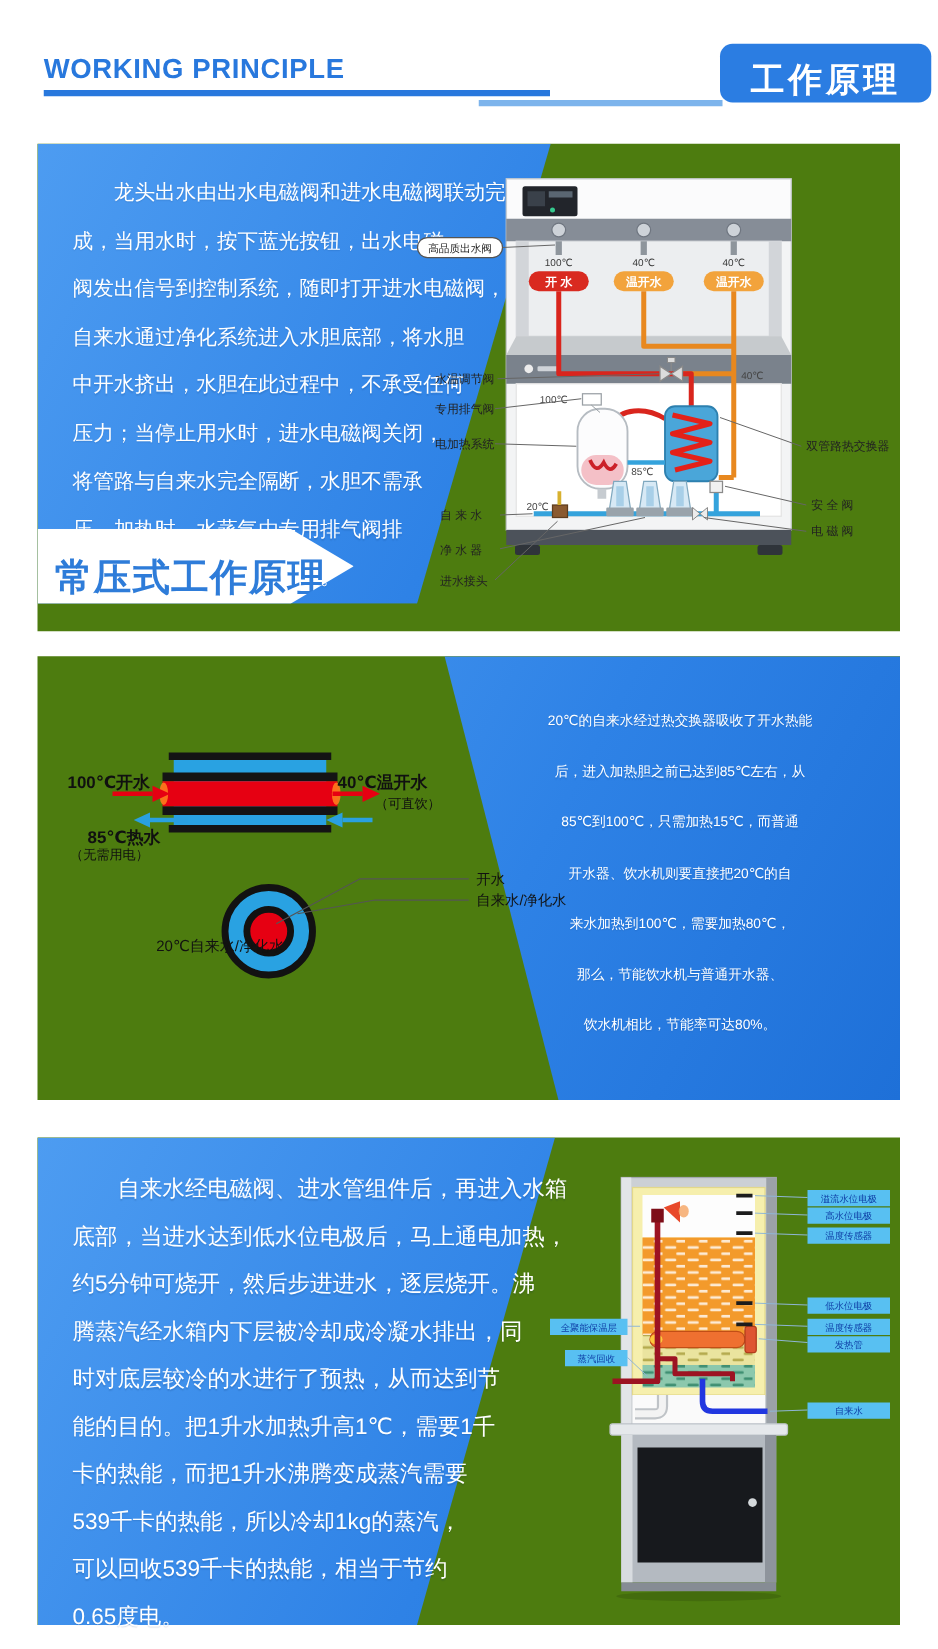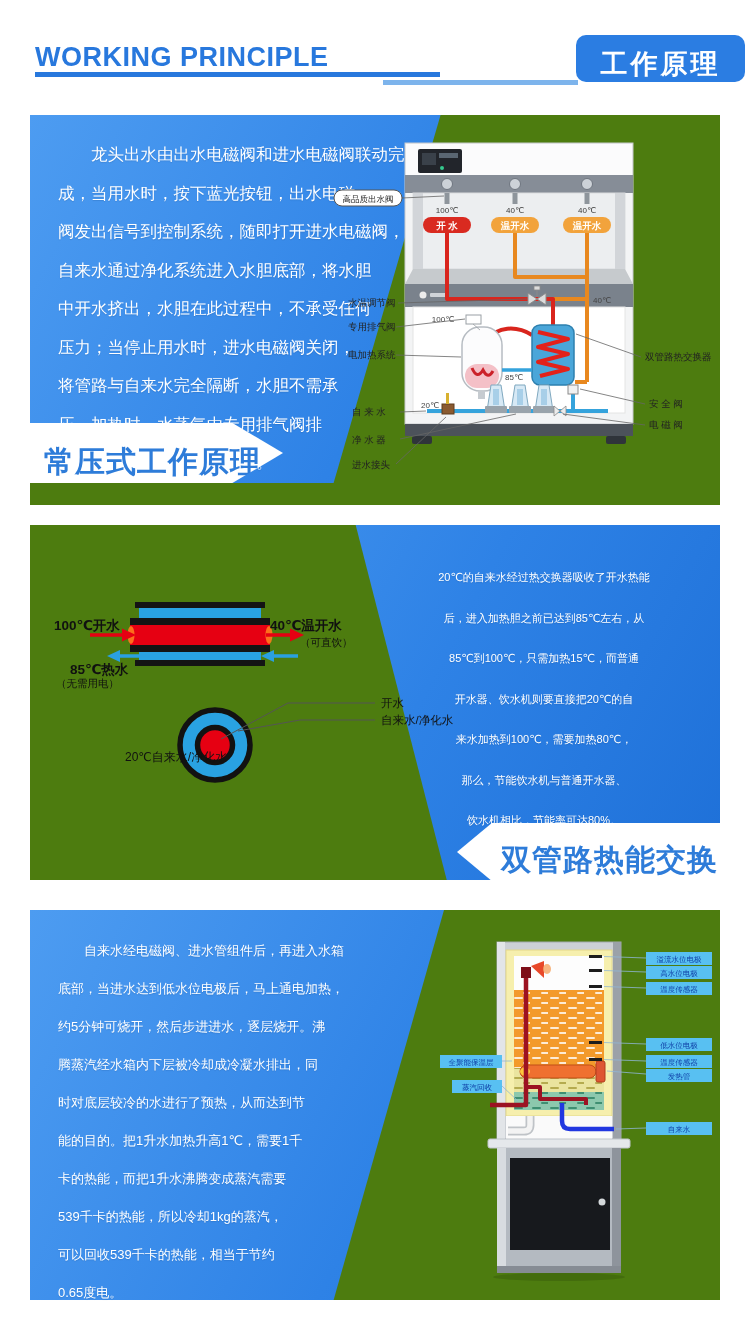--- a/index.html
+++ b/index.html
@@ -2,41 +2,41 @@
 <html><head>
 <meta charset="utf-8">
 <style>
   html,body{margin:0;padding:0}
   body{
     width:750px;height:1319px;position:relative;background:#fff;
     font-family:"Liberation Sans","DejaVu Sans",sans-serif;overflow:hidden;
   }
   .abs{position:absolute}
   
-  .hdr-en{left:35px;top:42px;font-size:27px;font-weight:bold;color:#2878dd;letter-spacing:.5px}
+  .hdr-en{left:35px;top:42px;font-size:22px;font-weight:bold;color:#2878dd;letter-spacing:.5px}
   .hdr-bar1{left:35px;top:72px;width:405px;height:5px;background:#2878dd}
   .hdr-bar2{left:383px;top:80px;width:195px;height:5px;background:#7db4ec}
   .hdr-box{left:576px;top:35px;width:169px;height:47px;background:#2b7de2;border-radius:10px;
     display:flex;align-items:flex-end;justify-content:center}
   .hdr-box span{color:#fff;font-size:27px;font-weight:bold;letter-spacing:3px}
   
   .panel{position:absolute;left:30px;width:690px;background:#4d7c0f;overflow:visible}
   #p1{top:115px;height:390px}
   #p2{top:525px;height:355px}
   #p3{top:910px;height:390px}
   .bluepoly{position:absolute;left:0;top:0;width:100%;
     background:linear-gradient(118deg,#4d9cf1 0%,#2e82e6 55%,#1e70d8 100%)}
   #p1 .bluepoly{height:368px;clip-path:polygon(0 0,59.5% 0,44% 100%,0 100%)}
   #p2 .bluepoly{height:100%;clip-path:polygon(47.2% 0,100% 0,100% 100%,60.4% 100%)}
   #p3 .bluepoly{height:100%;clip-path:polygon(0 0,60% 0,44% 100%,0 100%)}
   .body-text{position:absolute;color:#fff;white-space:pre-line;font-weight:500;
     text-shadow:0 1px 1px rgba(0,40,90,.15)}
   #t1{left:28px;top:20px;font-size:16.5px;line-height:38.5px;width:370px}
   #t2{left:346px;top:32px;width:336px;font-size:11px;line-height:40.5px;text-align:center}
-  #t3{left:28px;top:22px;font-size:13px;line-height:38px;width:410px}
+  #t3{left:28px;top:22px;font-size:18px;line-height:38px;width:410px}
   
   .banner{position:absolute;background:#fff;display:flex;align-items:flex-end;box-sizing:border-box;
     filter:drop-shadow(2px 3px 2px rgba(70,70,70,.35))}
   .banner span{font-weight:bold;font-size:30px;letter-spacing:1px;color:#2e7cd9}
   .banner1{left:0;top:308px;width:253px;height:60px;padding-left:14px;
     clip-path:polygon(0 0,80% 0,100% 50%,80% 100%,0 100%)}
   .banner2{right:-5px;top:298px;width:268px;height:58px;padding-left:44px;
     clip-path:polygon(0 50%,13% 0,100% 0,100% 100%,13% 100%)}
   .banner3{left:0;top:330px;width:348px;height:58px;padding-left:16px;
     clip-path:polygon(0 0,90% 0,100% 50%,90% 100%,0 100%)}
@@ -244,23 +244,20 @@
       <circle cx="175" cy="192" r="35" fill="#29a2e2" stroke="#121212" stroke-width="5.5"></circle>
       <circle cx="175" cy="192" r="17.5" fill="#e60012" stroke="#121212" stroke-width="5.5"></circle>
       <polyline points="181,186 248,150 335,150" fill="none" stroke="#555" stroke-width="1"></polyline>
       <polyline points="198,178 260,167 335,167" fill="none" stroke="#555" stroke-width="1"></polyline>
       <text x="341" y="154" font-size="11.5" fill="#111">开水</text>
       <text x="341" y="171" font-size="11.5" fill="#111">自来水/净化水</text>
       <text x="85" y="208" font-size="12" fill="#111">20℃自来水/净化水</text>
     </g>
   </svg>
 
-  <div class="banner banner2">
-    <span>双管路热能交换</span>
-  </div>
 </div>
 
 <div class="panel" id="p3">
   <div class="bluepoly"></div>
   <div class="body-text" id="t3">　　自来水经电磁阀、进水管组件后，再进入水箱
 底部，当进水达到低水位电极后，马上通电加热，
 约5分钟可烧开，然后步进进水，逐层烧开。沸
 腾蒸汽经水箱内下层被冷却成冷凝水排出，同
 时对底层较冷的水进行了预热，从而达到节
 能的目的。把1升水加热升高1℃，需要1千

